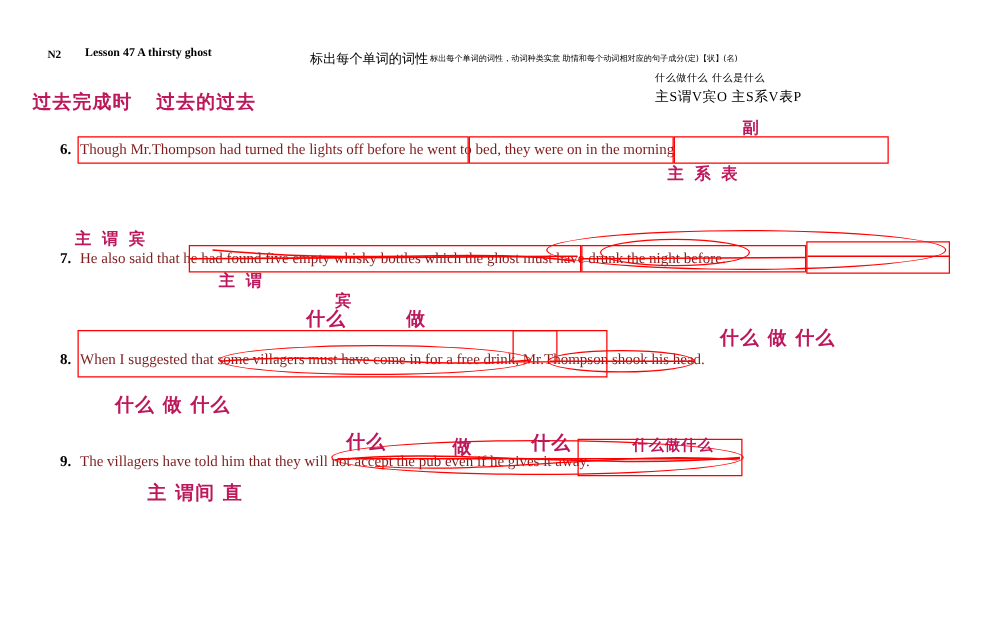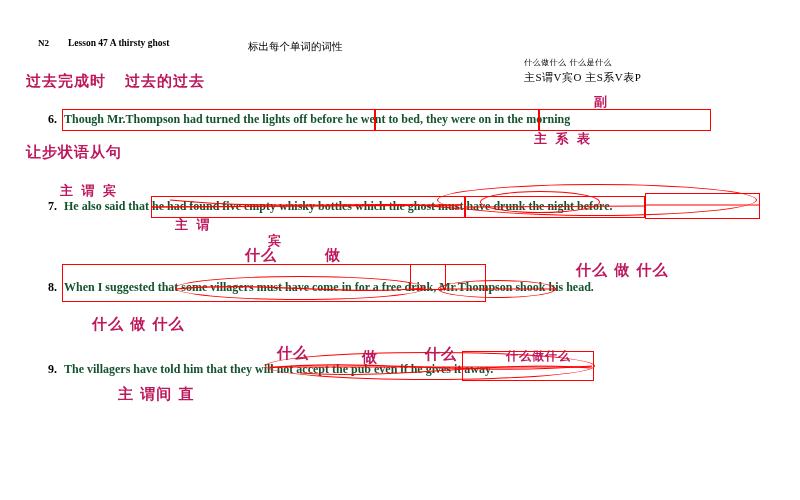--- a/index.html
+++ b/index.html
@@ -66,22 +66,22 @@
 
   .q-num {
     font-family: "Liberation Serif", serif;
     font-size: 12px;
     font-weight: bold;
     color: #000;
   }
   .q-text {
     font-family: "Liberation Serif", serif;
     font-size: 12px;
-    font-weight: bold;
-    color: #14532d;
+    font-weight: normal;
+    color: #7f1d1d;
     white-space: nowrap;
   }
 
   
   .red-cn {
     font-family: "DejaVu Sans", sans-serif;
     color: #be185d;
     font-weight: bold;
     white-space: nowrap;
   }
@@ -106,36 +106,36 @@
   }
 </style>
 </head>
 <body>
 
 <div id="page">
 
   <div class="abs hdr-code">N2</div>
   <div class="abs hdr-title">Lesson 47 A thirsty ghost</div>
   <div class="abs instr-main">标出每个单词的词性</div>
+  <div class="abs instr-sub">标出每个单词的词性，动词种类实意 助情和每个动词相对应的句子成分(定)【状】(名)</div>
   <div class="abs note-line1">什么做什么          什么是什么</div>
   <div class="abs note-line2">主S谓V宾O     主S系V表P</div>
 
   <div class="abs red-cn red-lg" style="left:26px; top:72px;">过去完成时</div>
   <div class="abs red-cn red-lg" style="left:125px; top:72px;">过去的过去</div>
 
   <div class="abs q-num" style="left:48px; top:112px;">6.</div>
   <div class="abs q-text" style="left:64px; top:112px;">Though Mr.Thompson had turned the lights off before he went to bed, they were on in the morning</div>
 
   <div class="abs box" style="left:62px; top:109px; width:313px; height:22px;"></div>
   <div class="abs box" style="left:375px; top:109px; width:164px; height:22px;"></div>
   <div class="abs box" style="left:539px; top:109px; width:172px; height:22px;"></div>
 
   <div class="abs red-cn red-md" style="left:594px; top:93px;">副</div>
   <div class="abs red-cn red-md" style="left:534px; top:130px;">主 系 表</div>
-  <div class="abs red-cn red-lg" style="left:26px; top:143px;">让步状语从句</div>
 
   <div class="abs red-cn red-md" style="left:60px; top:182px;">主   谓   宾</div>
   <div class="abs q-num" style="left:48px; top:199px;">7.</div>
   <div class="abs q-text" style="left:64px; top:199px;">He also said that he had found five empty whisky bottles which the ghost must have drunk the night before.</div>
   <div class="abs red-cn red-md" style="left:175px; top:216px;">主    谓</div>
   <div class="abs red-cn red-md" style="left:268px; top:232px;">宾</div>
 
   <div class="abs box" style="left:151px; top:196px; width:314px; height:22px;"></div>
   <div class="abs box" style="left:465px; top:196px; width:180px; height:22px;"></div>
   <div class="abs box" style="left:645px; top:193px; width:115px; height:26px;"></div>

